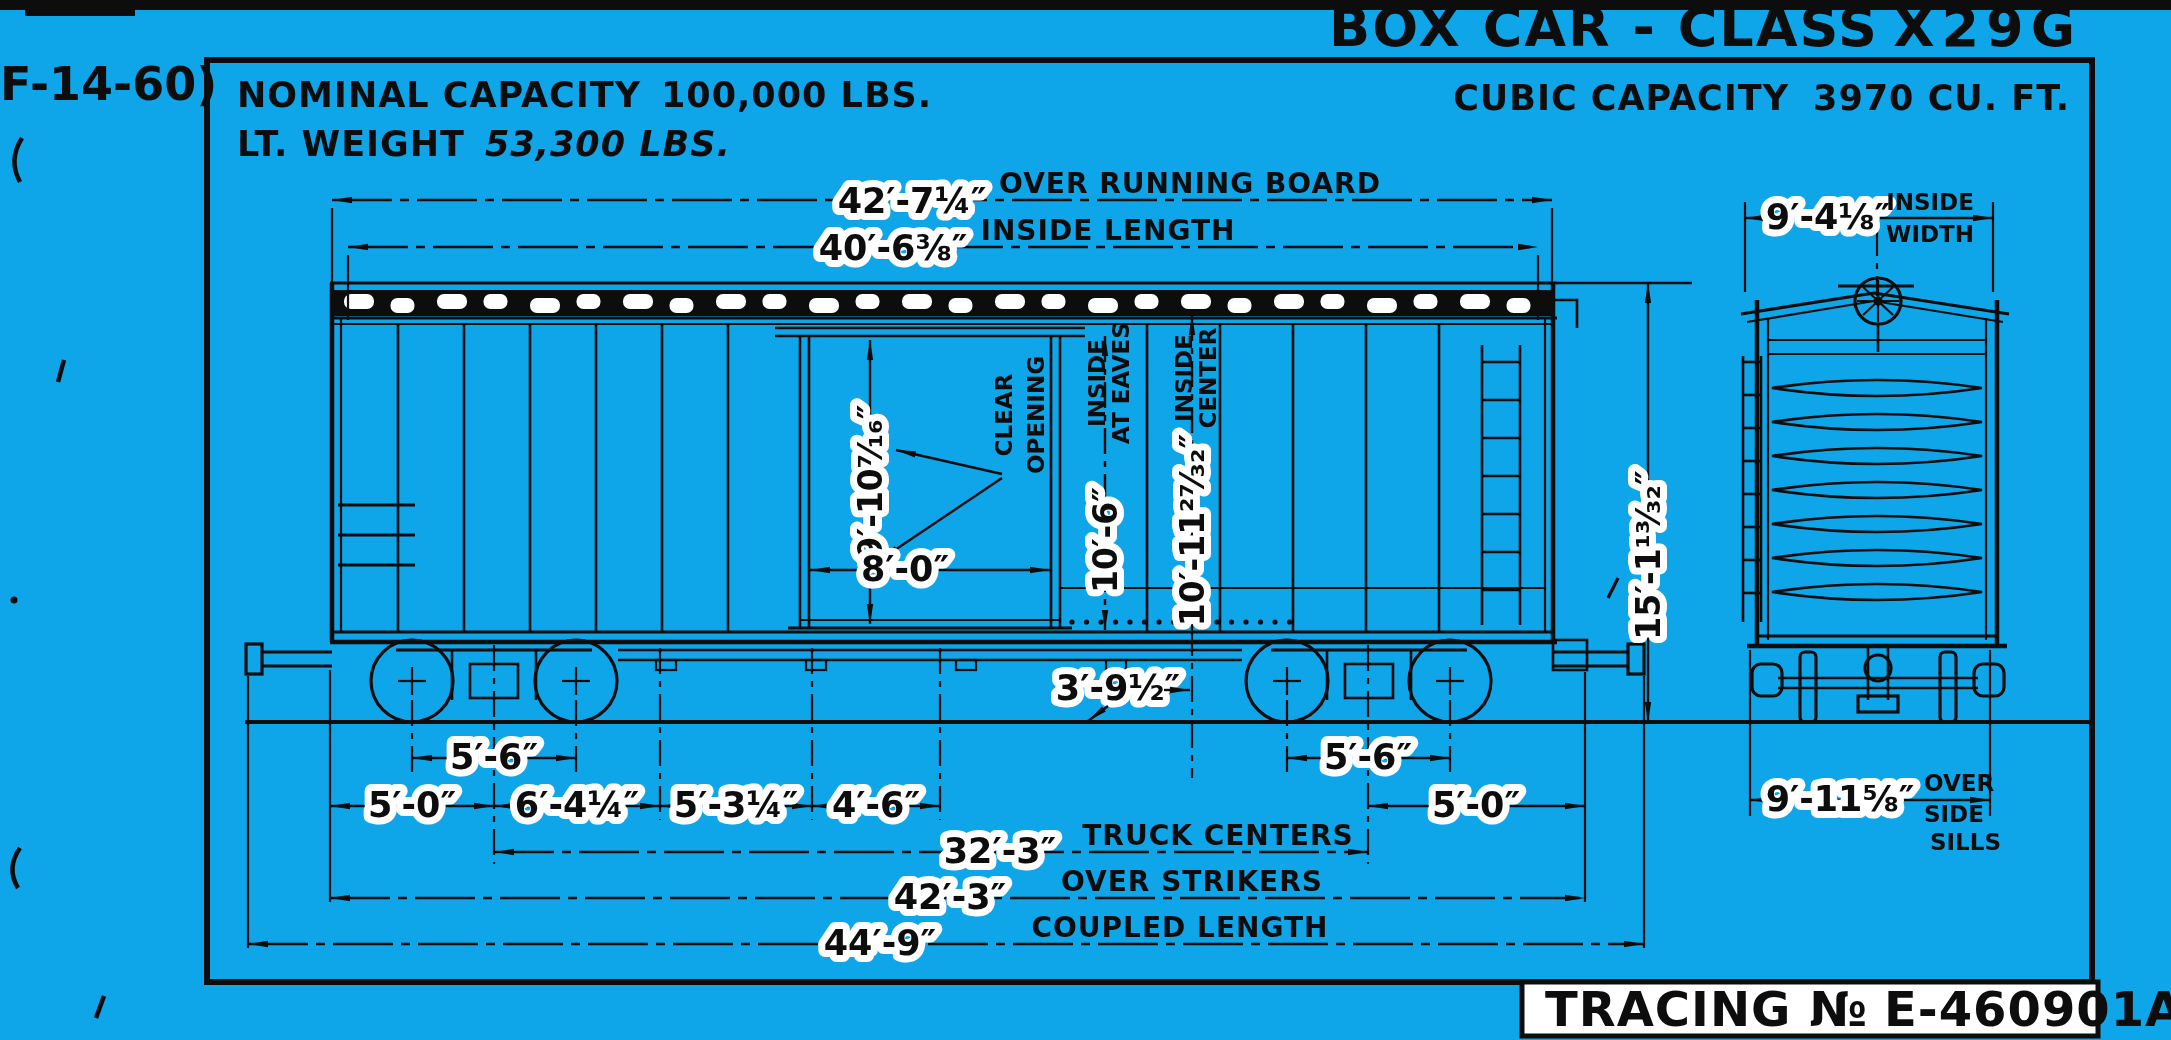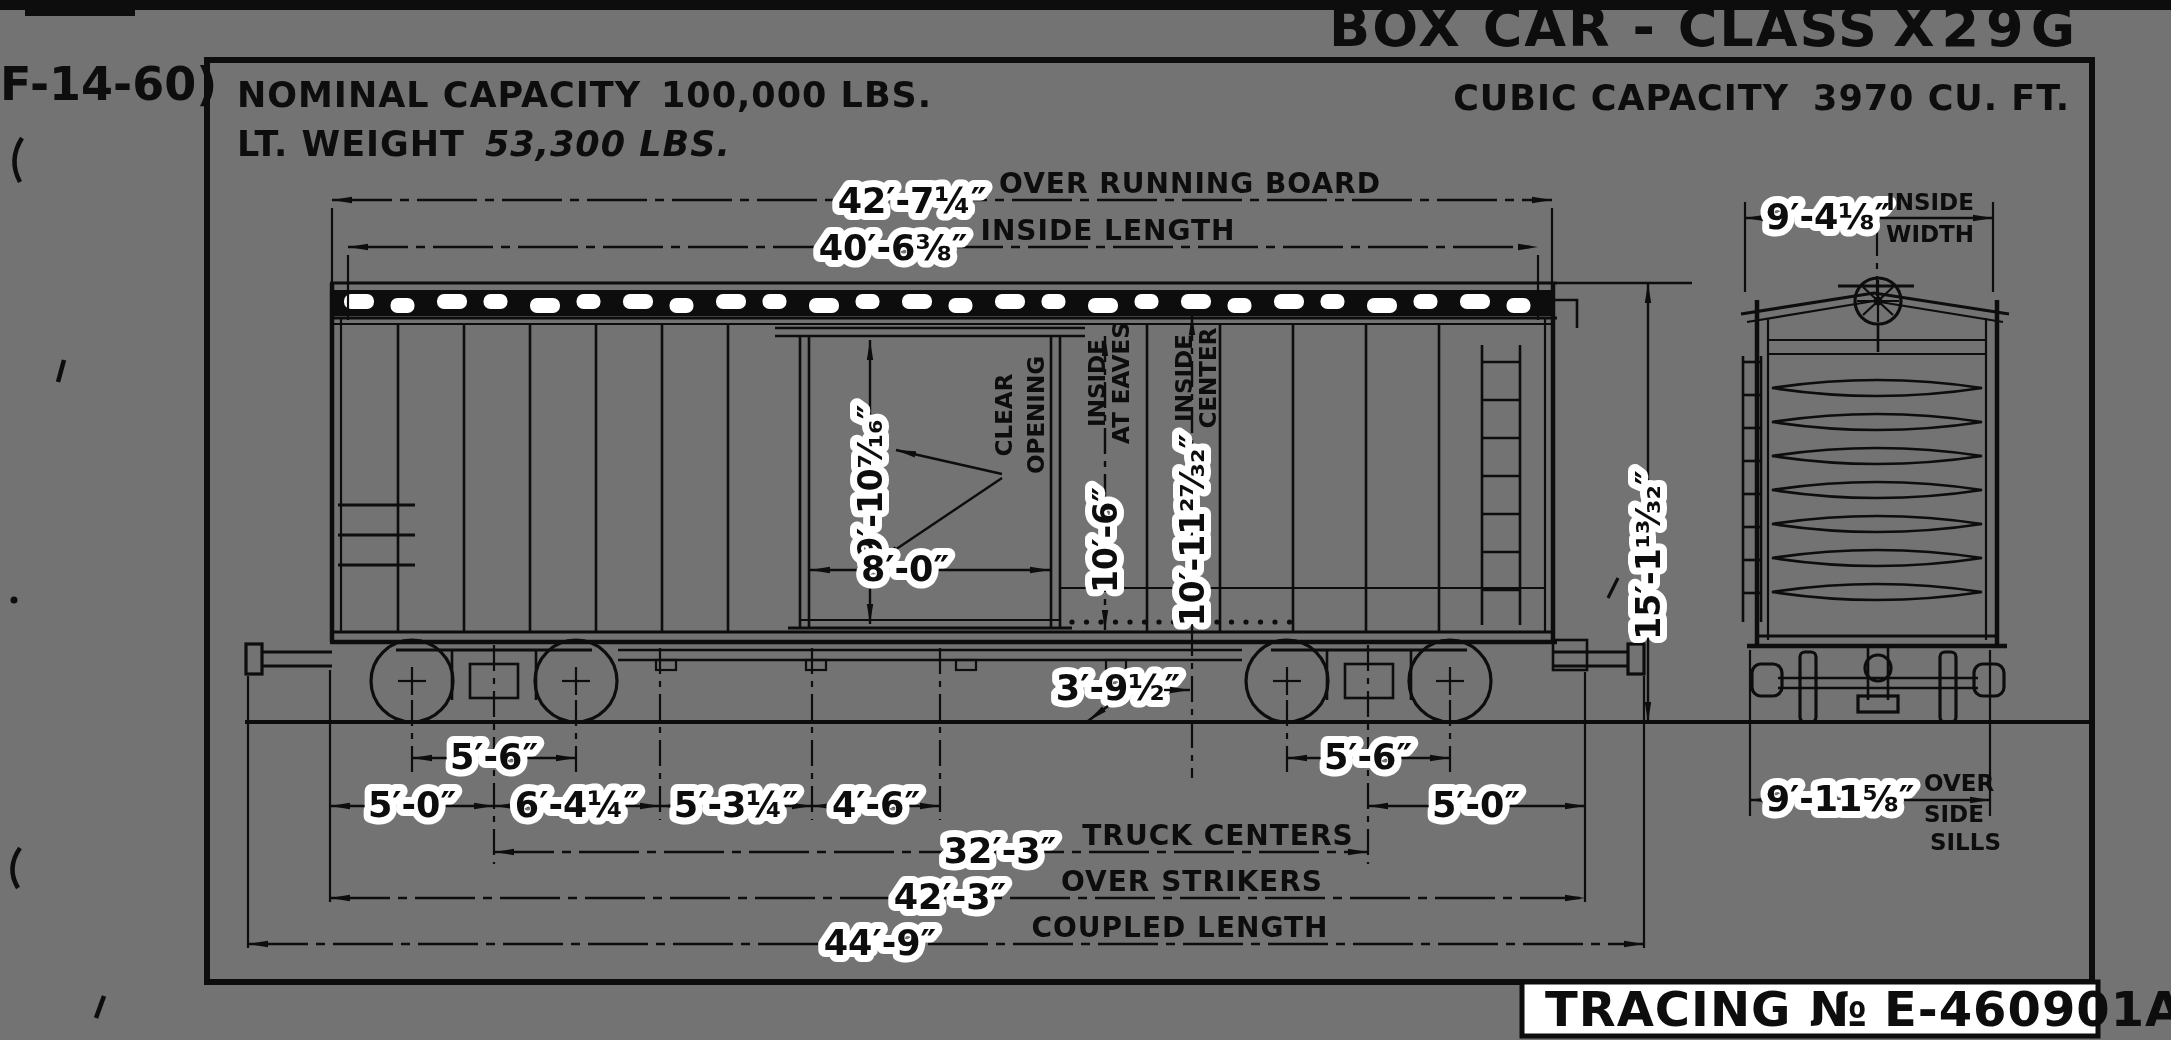--- a/index.html
+++ b/index.html
@@ -1,16 +1,16 @@
 <!DOCTYPE html>
 <html><head>
 <meta charset="utf-8">
 <style>
   html,body{margin:0;padding:0;background:#ffffff;}
-  #stage{position:relative;width:2171px;height:1040px;background:#737373;overflow:hidden;}
+  #stage{position:relative;width:2171px;height:1040px;background:#0ea5e9;overflow:hidden;}
   svg{position:absolute;left:0;top:0;}
   svg text{font-family:"DejaVu Sans","Liberation Sans",sans-serif;font-weight:bold;fill:#0d0d0d;}
   .halo{paint-order:stroke fill;stroke:#ffffff;stroke-width:14px;stroke-linejoin:round;}
   .dim-t{font-size:35px;text-anchor:middle;}
   .lab{font-size:28px;text-anchor:middle;letter-spacing:1px;}
   .sml{font-size:23px;text-anchor:middle;}
   .sml-l{font-size:23px;text-anchor:start;}
   .vt{font-size:33px;text-anchor:middle;}
   .spec{font-size:35px;letter-spacing:1px;}
   .title-t{font-size:54px;letter-spacing:2px;text-anchor:end;}

